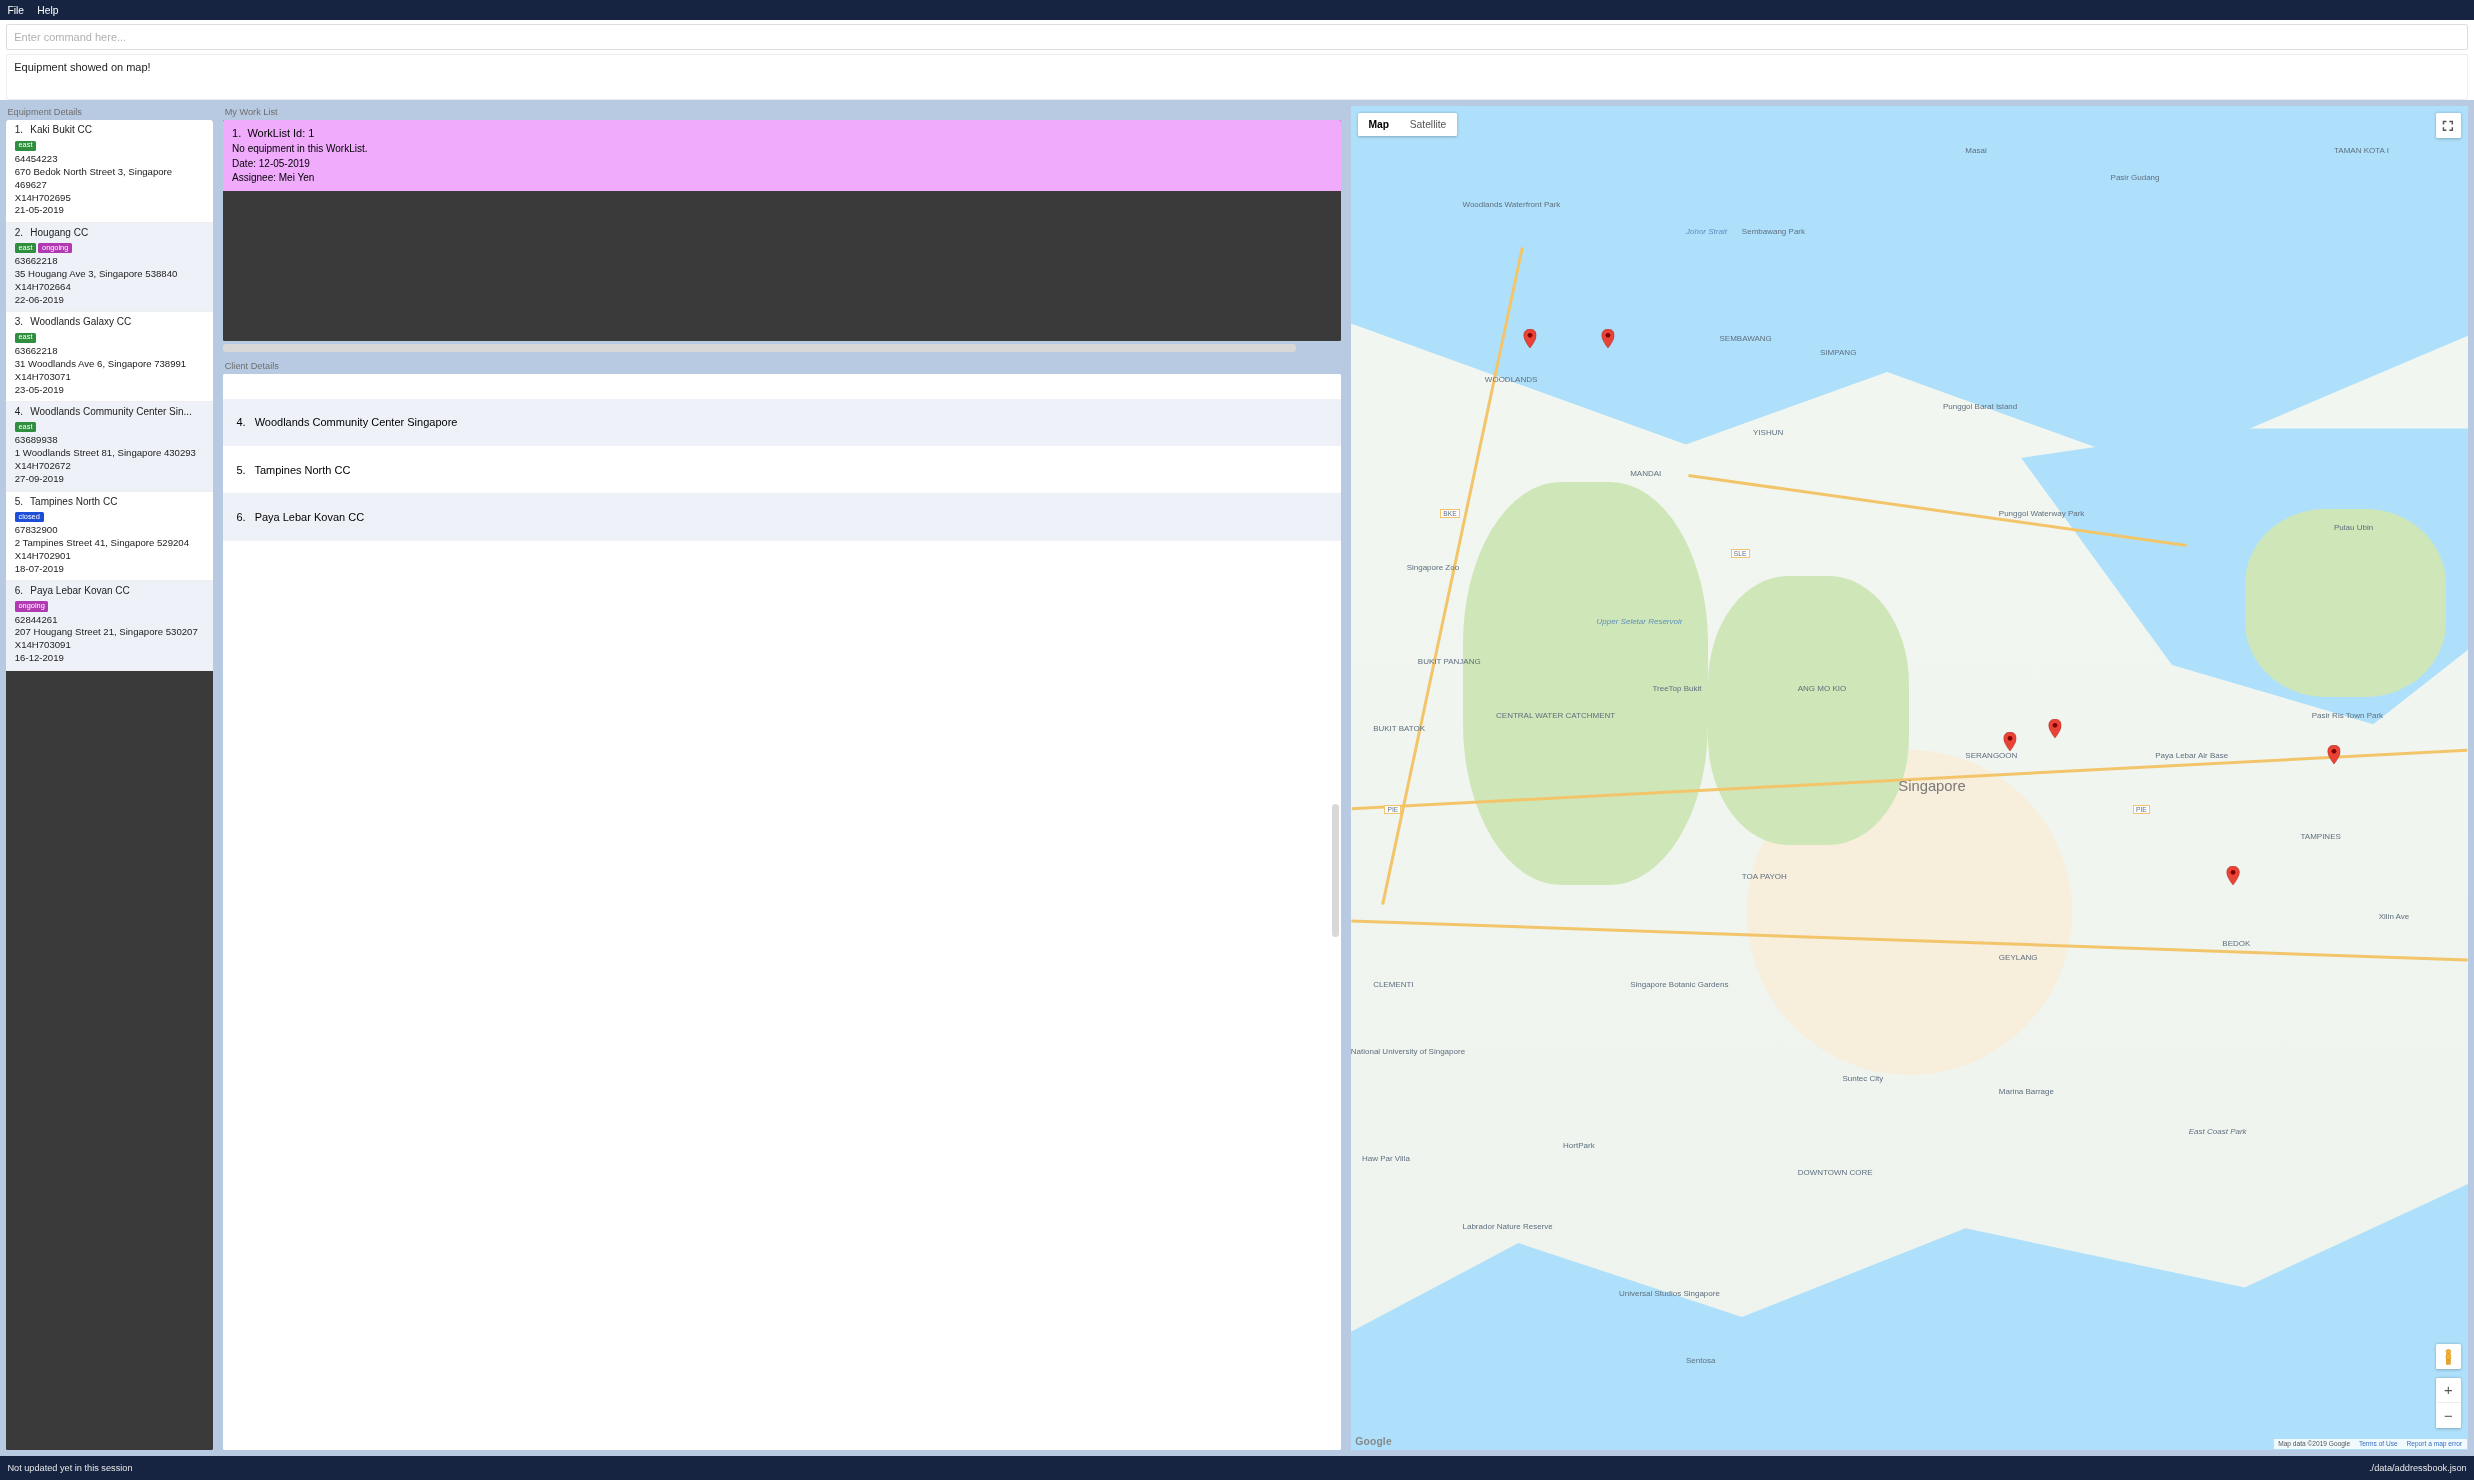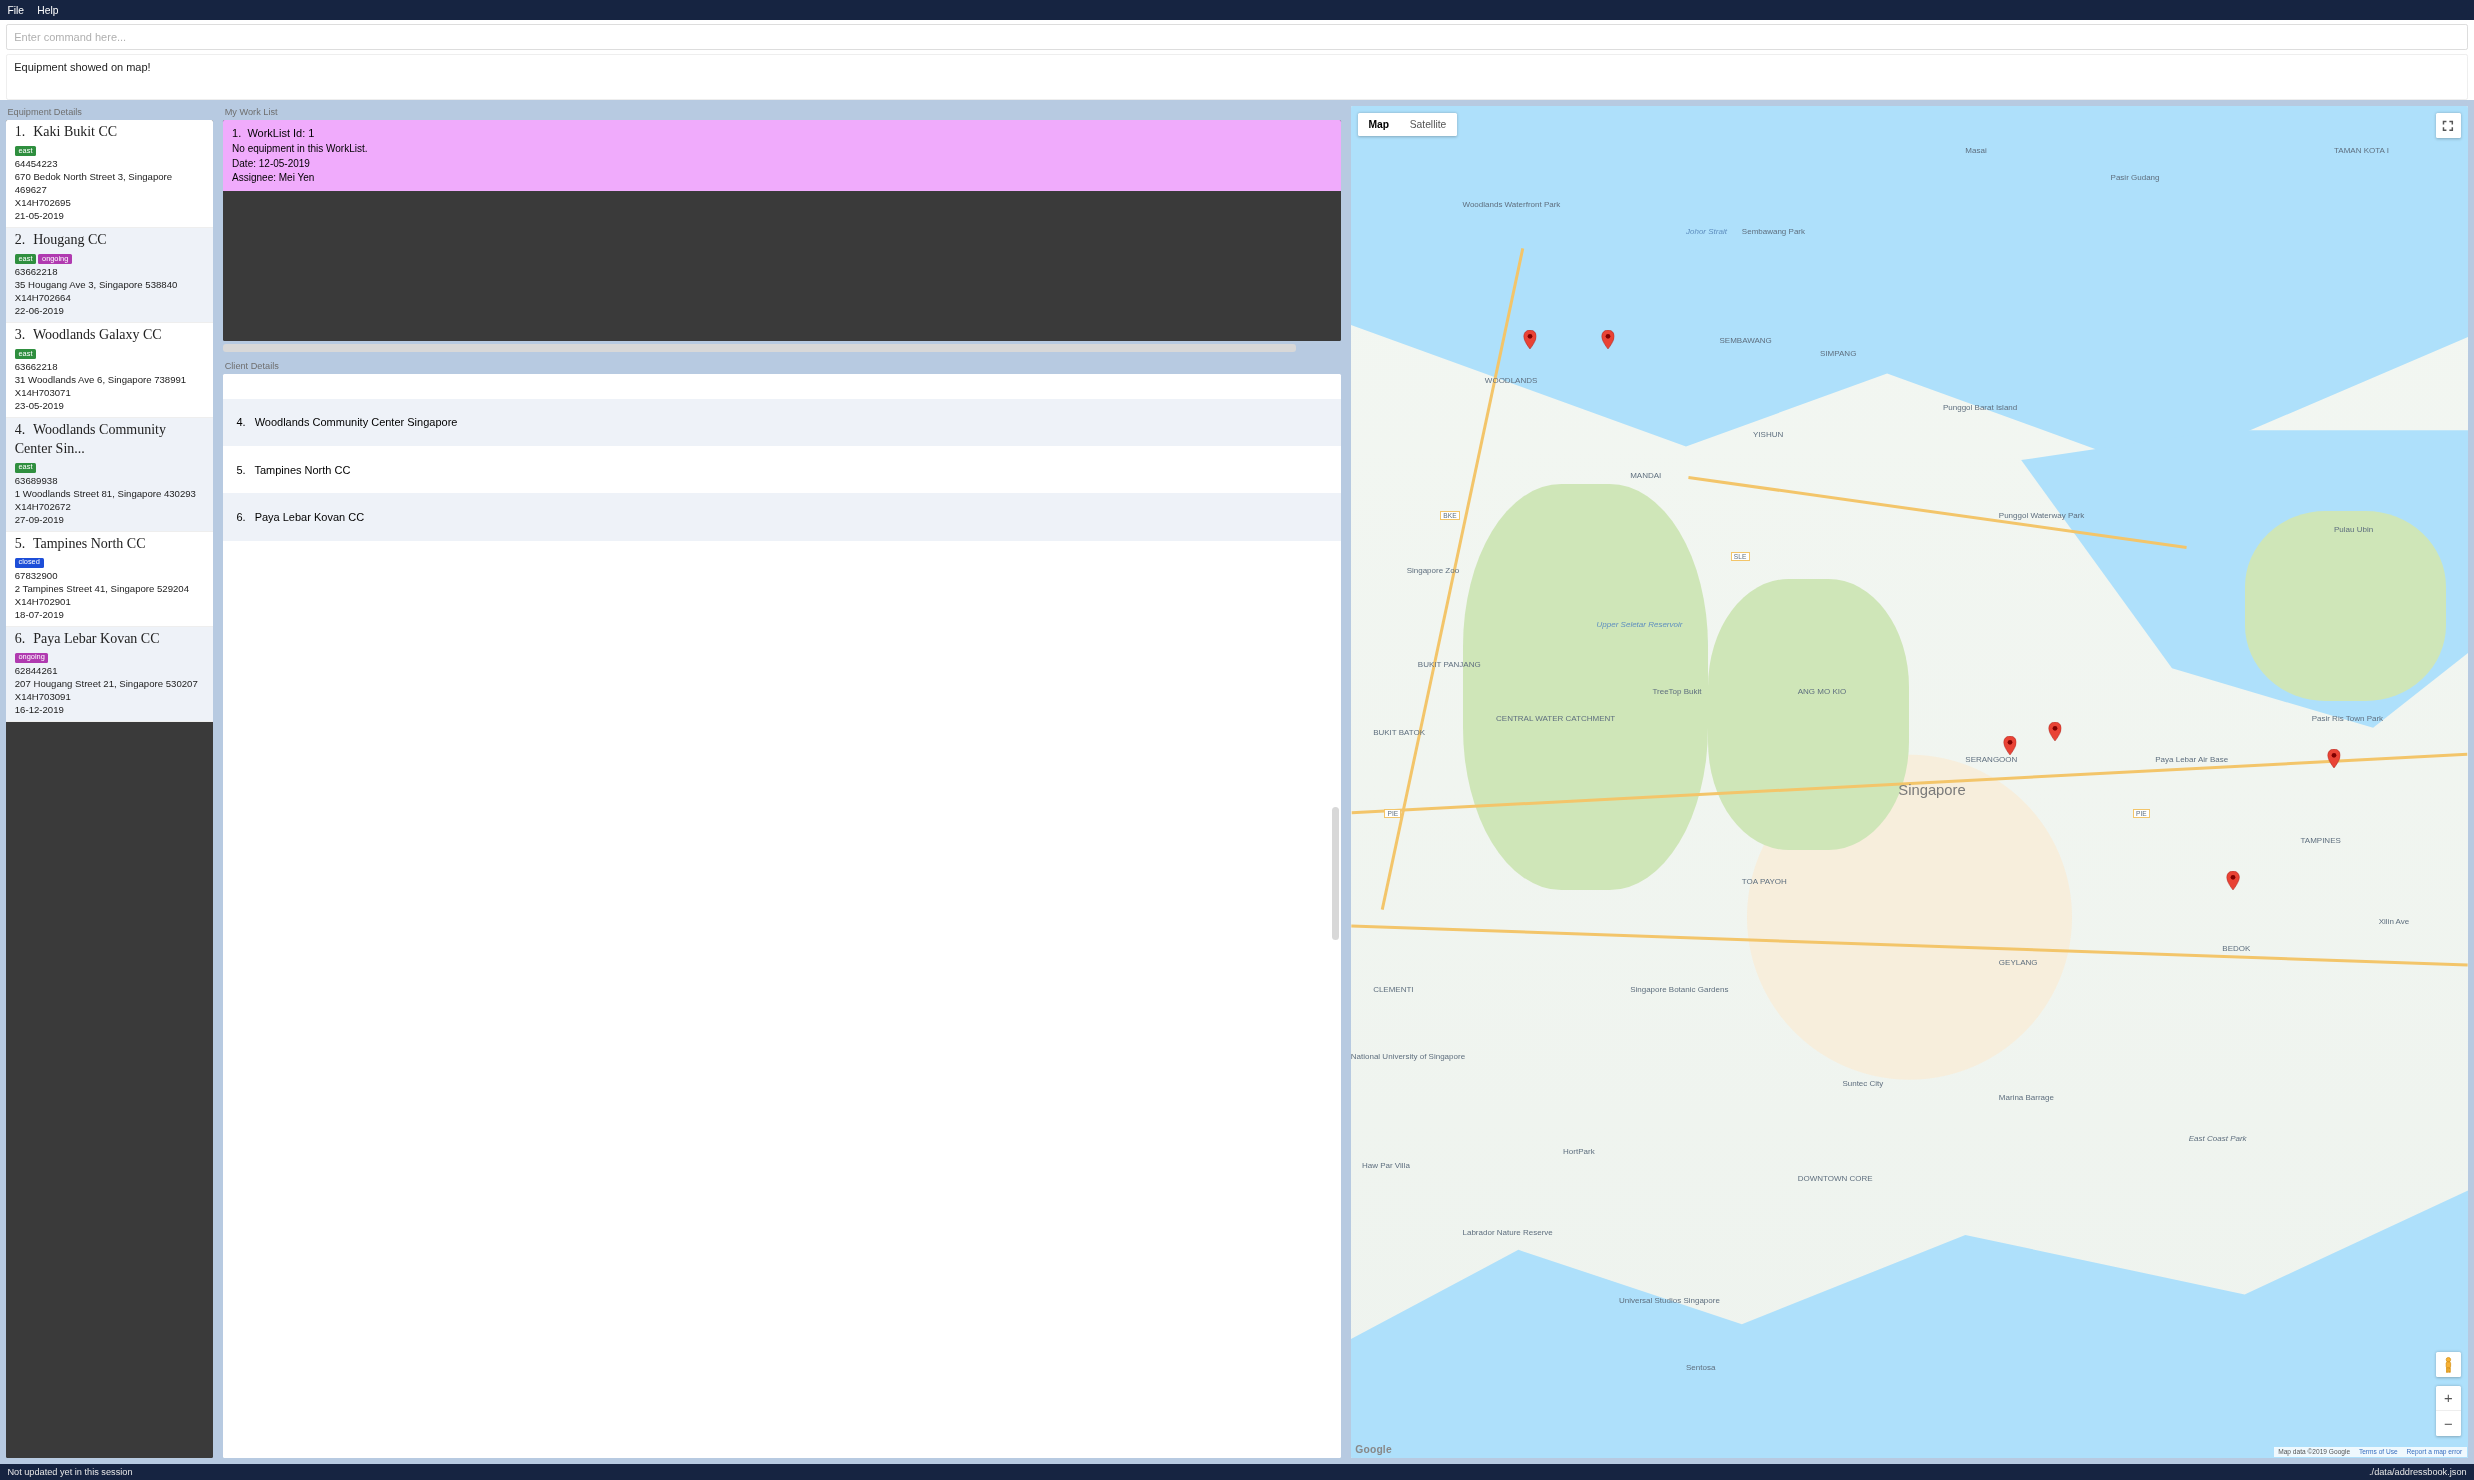--- a/index.html
+++ b/index.html
@@ -19,21 +19,21 @@
   
   .main { flex: 1; display: grid; grid-template-columns: 207px 1fr 1fr; gap: 10.3px; padding: 5.9px; background: #b7cae1; overflow: hidden; }
 
   .panel-label { font-size: 9.2px; color: #6f6f6f; padding: 1.5px 1.5px 3px 1.5px; }
 
   
   .col { display: flex; flex-direction: column; min-height: 0; }
   .left-list { background: #3a3a3a; border-radius: 1.5px; flex: 1; overflow-y: auto; }
   .equip-item { background: #fff; padding: 3px 7.4px 4.4px 8.9px; border-bottom: 0.7px solid #eee; font-size: 9.6px; line-height: 1.35; }
   .equip-item.alt { background: #eef2f8; }
-  .equip-title { font-size: 14px; color: #222; font-family: Liberation Serif, serif; }
+  .equip-title { font-size: 10px; color: #222; }
   .equip-title .num { margin-right: 4.4px; }
   .tags { margin: 1.5px 0; }
   .tag { display: inline-block; font-size: 7.4px; color: #fff; border-radius: 1.5px; padding: 0.7px 3.7px; margin-right: 2.2px; line-height: 1.2; }
   .tag.east { background: #2f8f3f; }
   .tag.ongoing { background: #b03ab0; }
   .tag.closed { background: #1d4ed8; }
   .equip-line { color: #222; }
 
   
   .mid-top, .mid-bot { display: flex; flex-direction: column; min-height: 0; }
@@ -77,21 +77,21 @@
   .zoom-ctrl { position: absolute; right: 7.4px; bottom: 22px; width: 25px; background: #fff; border-radius: 1.5px; box-shadow: 0 0.7px 3px rgba(0,0,0,.25); display: flex; flex-direction: column; }
   .zoom-ctrl .zbtn { height: 25px; display: flex; align-items: center; justify-content: center; font-size: 14.8px; color: #555; border-bottom: 0.7px solid #eee; cursor: pointer; }
   .zoom-ctrl .zbtn:last-child { border-bottom: none; }
 
   .map-attr { position: absolute; right: 1.5px; bottom: 1.5px; display: flex; gap: 0; font-size: 6.6px; }
   .map-attr span { background: rgba(255,255,255,.8); padding: 1.5px 4.4px; color: #555; }
   .map-attr span.link { color: #3a6fbf; }
   .google-logo { position: absolute; left: 4.4px; bottom: 3px; font-size: 10.3px; font-weight: 600; letter-spacing: 0.2px; color: #888; }
 
   
-  .statusbar { background: #162441; color: #e6e6e6; display: flex; justify-content: space-between; align-items: center; padding: 1.5px 7.4px; height: 16px; font-size: 9.2px; }
+  .statusbar { background: #162441; color: #e6e6e6; display: flex; justify-content: space-between; align-items: center; padding: 1.5px 7.4px; height: 24px; font-size: 9.2px; }
 </style>
 </head>
 <body>
 
 <div class="menubar">
   <span class="menu-item">File</span>
   <span class="menu-item">Help</span>
 </div>
 
 <div class="cmd-wrap">

